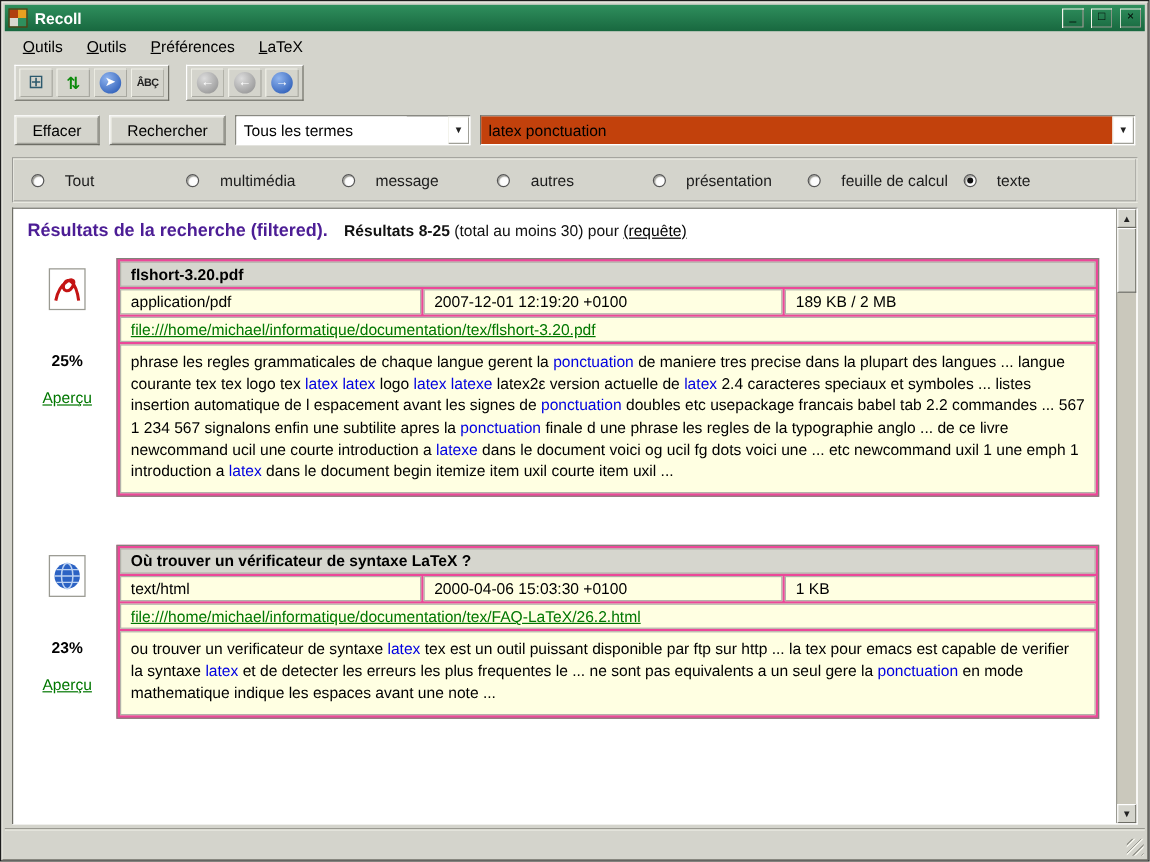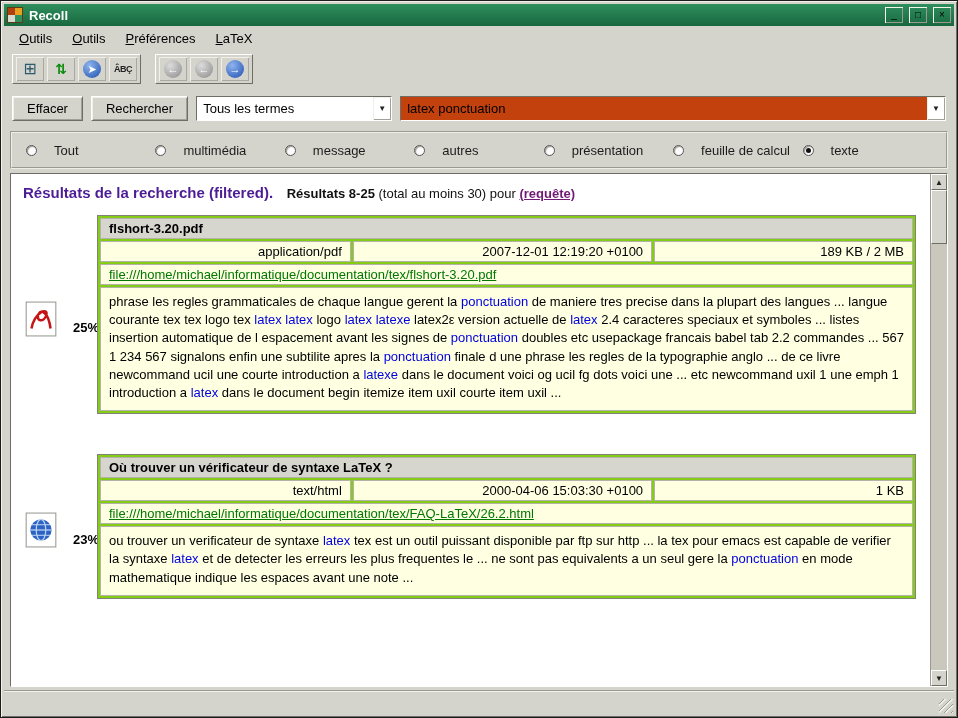--- a/index.html
+++ b/index.html
@@ -63,36 +63,36 @@
   .radio-item.selected .radio::after{content:"";width:5px;height:5px;border-radius:50%;background:#101010;}
 
   
   .results-frame{flex:1;margin:0 6px;background:#ffffff;display:flex;overflow:hidden;
     border:1px solid;border-color:#6e6e66 #ffffff #ffffff #6e6e66;}
   .results-content{flex:1;padding:8px 12px;overflow:hidden;}
   .results-header{margin:2px 0 4px;}
   .rh-title{font-weight:bold;font-size:15px;color:#4c1d95;margin-right:10px;}
   .rh-info{font-size:13px;color:#111;}
   .rh-info .b{font-weight:bold;}
-  .query-link{color:#701a75;font-weight:bold;text-decoration:underline;cursor:pointer;}
+  .query-link{color:#000000;font-weight:normal;text-decoration:underline;cursor:pointer;}
 
   .result-entry{display:flex;gap:10px;margin:14px 2px 40px;}
-  .left-col{width:62px;flex:0 0 62px;display:flex;flex-direction:row;align-items:center;
+  .left-col{width:62px;flex:0 0 62px;display:flex;flex-direction:column;align-items:center;
     gap:16px;padding-top:8px;}
   .doc-icon svg{display:none;}
   .result-entry.icon-pdf .pdf-svg{display:block;}
   .result-entry.icon-html .html-svg{display:block;}
   .relevance{font-weight:bold;margin-top:18px;}
   .preview-link{color:#007700;text-decoration:underline;cursor:pointer;}
 
-  .doc-table{flex:1;border-collapse:separate;border-spacing:2px;background:#84cc16;
+  .doc-table{flex:1;border-collapse:separate;border-spacing:2px;background:#ec4899;
     border:1px solid #82827a;width:100%;}
   .doc-table td{border:1px solid #b2b2aa;background:#ffffe2;padding:2px 8px;font-size:13px;}
   td.t-title{background:#d6d6ce;font-weight:bold;}
-  td.t-info{text-align:right;margin-left:32px;}
+  td.t-info{text-align:left;margin-left:32px;}
   .ti-1{width:31%;} .ti-2{width:37%;} .ti-3{width:32%;}
   td.t-url a{color:#007700;text-decoration:underline;cursor:pointer;}
   td.t-snippet{line-height:1.4;padding:5px 8px 8px;}
   .hl{color:#0000e0;}
   .b{font-weight:bold;}
 
   
   .scrollbar{width:17px;flex:0 0 17px;background:#cac8bc;border-left:1px solid #9a9a92;
     display:flex;flex-direction:column;}
   .sb-btn{height:16px;flex:0 0 16px;display:grid;place-items:center;font-size:8px;color:#222;

